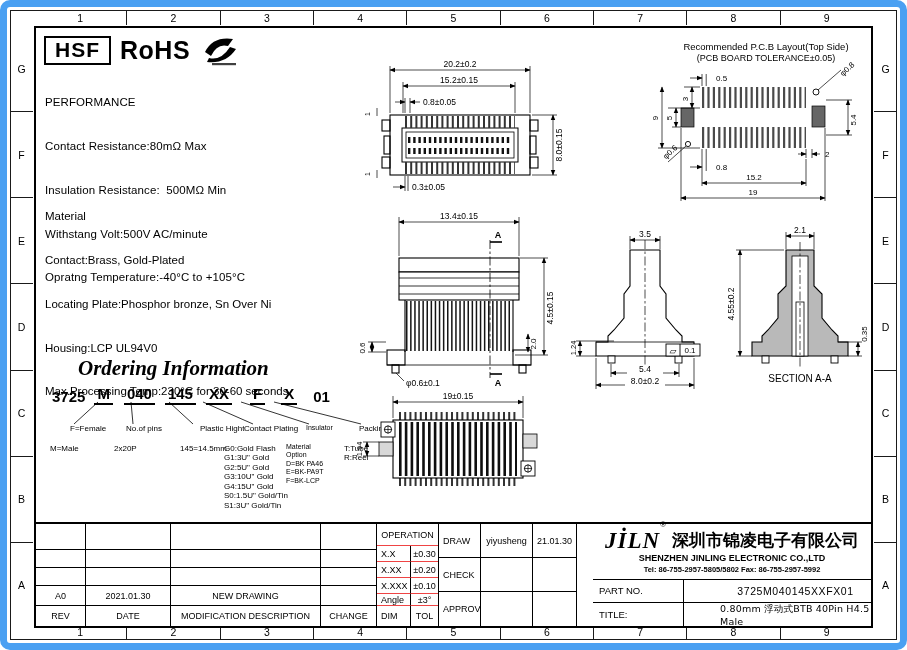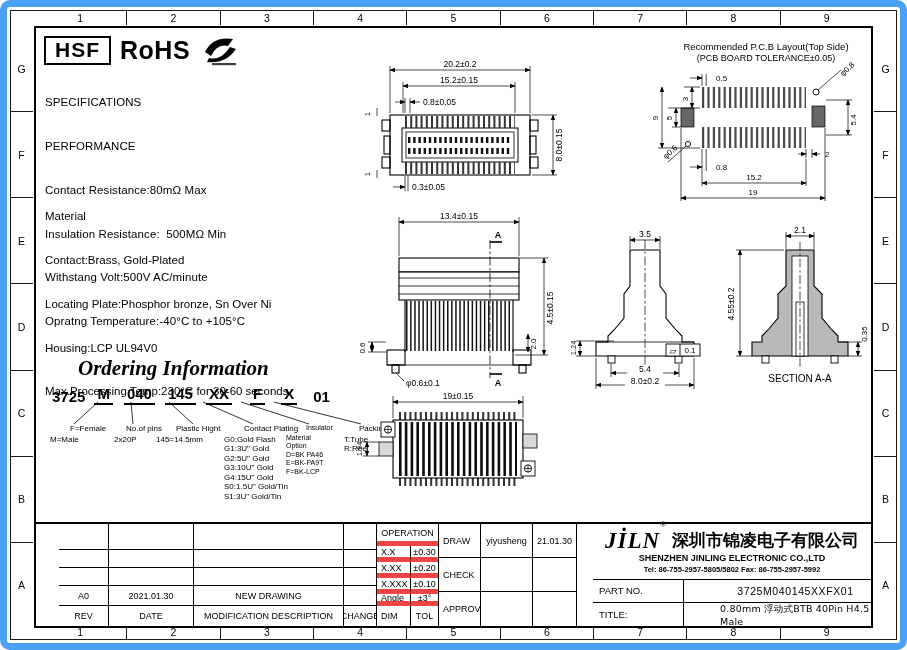--- a/index.html
+++ b/index.html
@@ -26,35 +26,35 @@
   .specs{position:absolute;left:9px;top:38px;font-size:11.5px;line-height:14.6px;letter-spacing:0.1px;white-space:pre;}
   .material{position:absolute;left:9px;top:152px;font-size:11.5px;line-height:14.6px;white-space:pre;}
   .material .indent{padding-left:88px;}
   
   .ord-title{position:absolute;left:42px;top:328px;font-family:"Liberation Serif",serif;font-style:italic;font-weight:bold;font-size:21px;}
   .ord-code{position:absolute;left:16px;top:357px;display:flex;align-items:flex-end;font-weight:bold;font-size:15px;}
   .ord-code span{display:inline-block;text-align:center;}
   .u{border-bottom:2px solid #000;padding:0 3px 1px 3px;}
   .legend{position:absolute;top:396px;font-size:8px;line-height:9.5px;}
   .legend.tiny{font-size:7px;line-height:8.5px;}
-  .legend div:first-child{margin-bottom:1px;padding-left:20px;}
+  .legend div:first-child{margin-bottom:10px;padding-left:20px;}
   svg{display:block;}
   svg text{font-family:"Liberation Sans",sans-serif;fill:#000;}
   .absvg{position:absolute;}
   
   .tblock{position:absolute;left:0;right:0;bottom:0;height:102px;border-top:2px solid #000;display:flex;background:#fff;font-size:9px;}
   .tb-sec{border-right:1px solid #000;box-sizing:border-box;}
   .cellc{display:flex;align-items:center;justify-content:center;overflow:hidden;}
   .celll{display:flex;align-items:center;padding-left:4px;overflow:hidden;}
-  .rev{width:341px;display:grid;grid-template-columns:50px 85px 150px 1fr;grid-template-rows:26px 18px 18px 20px 1fr;padding-left:23px;}
+  .rev{width:341px;display:grid;grid-template-columns:50px 85px 150px 1fr;grid-template-rows:26px 18px 18px 20px 1fr;}
   .rev>div{border-right:1px solid #000;border-bottom:1px solid #000;}
   .rev>div.lc{border-right:none;}
   .rev>div.lr{border-bottom:none;}
   .tol{width:62px;display:grid;grid-template-columns:34px 1fr;grid-template-rows:22px 16px 16px 16px 12px 1fr;}
-  .tol>div{border-bottom:5px solid #ef4444;}
+  .tol>div{border-bottom:1px solid #ef4444;}
   .tol>div.sp{grid-column:1/3;}
   .tol>div.cl{border-right:1px solid #000;}
   .tol>div.lr{border-bottom:none;}
   .app{width:138px;display:grid;grid-template-columns:42px 52px 1fr;grid-template-rows:34px 34px 1fr;}
   .app>div{border-right:1px solid #000;border-bottom:1px solid #000;}
   .app>div.lc{border-right:none;}
   .app>div.lr{border-bottom:none;}
   .inf{width:57px;display:grid;grid-template-columns:31px 1fr;grid-template-rows:repeat(5,1fr);font-size:8px;}
   .inf>div{border-right:1px solid #000;border-bottom:1px solid #000;padding-left:2px;display:flex;align-items:center;}
   .inf>div.lc{border-right:none;justify-content:center;padding-left:0;}
@@ -127,21 +127,20 @@
       <div class="hsf-box">HSF</div>
       <div class="rohs">RoHS</div>
       <svg width="40" height="32" viewBox="0 0 40 32">
         <path d="M6,18 Q14,2 34,5 L29,12 Q18,9 12,22 Z" fill="#000"></path>
         <path d="M10,24 Q22,27 31,13 L37,15 Q27,30 8,28 Z" fill="#000"></path>
         <rect x="13" y="29" width="24" height="2.2" fill="#000" opacity="0.75"></rect>
       </svg>
     </div>
 
     <div class="specs">
-      <div>SPECIFICATIONS</div>
       <div>PERFORMANCE</div>
       <div>Contact Resistance:80mΩ Max</div>
       <div>Insulation Resistance:  500MΩ Min</div>
       <div>Withstang Volt:500V AC/minute</div>
       <div>Opratng Temperature:-40°C to +105°C</div>
     </div>
     <div class="material">
       <div>Material</div>
       <div>Contact:Brass, Gold-Plated</div>
       <div>Locating Plate:Phosphor bronze, Sn Over Ni</div>
@@ -171,21 +170,21 @@
       </g>
     </svg>
     <div class="legend" style="left:14px">
       <div>F=Female</div>
       <div>M=Male</div>
     </div>
     <div class="legend" style="left:70px">
       <div>No.of pins</div>
       <div style="padding-left:8px">2x20P</div>
     </div>
-    <div class="legend" style="left:120px">
+    <div class="legend" style="left:144px">
       <div>Plastic Hight</div>
       <div>145=14.5mm</div>
     </div>
     <div class="legend" style="left:188px">
       <div>Contact Plating</div>
       <div>G0:Gold Flash</div>
       <div>G1:3U" Gold</div>
       <div>G2:5U" Gold</div>
       <div>G3:10U" Gold</div>
       <div>G4:15U" Gold</div>

